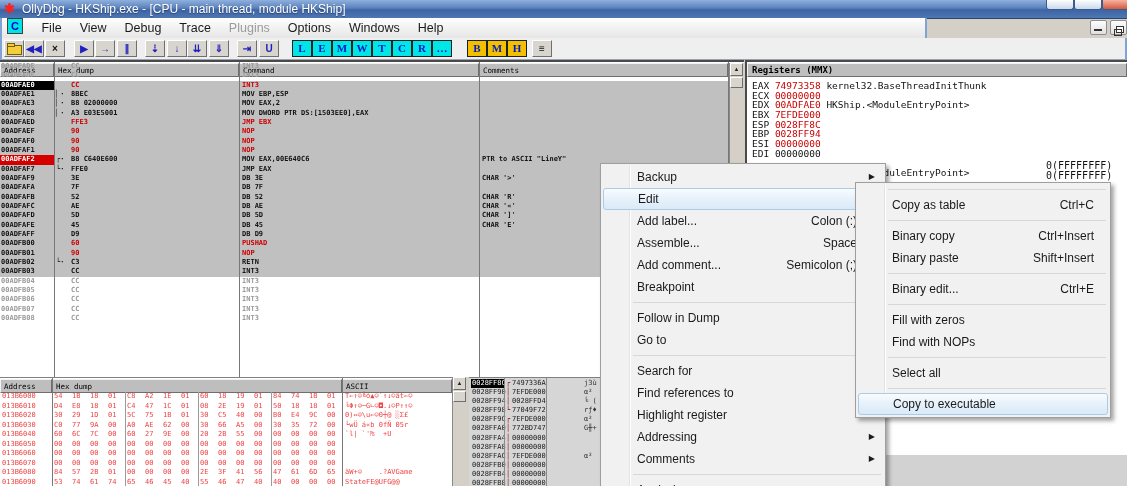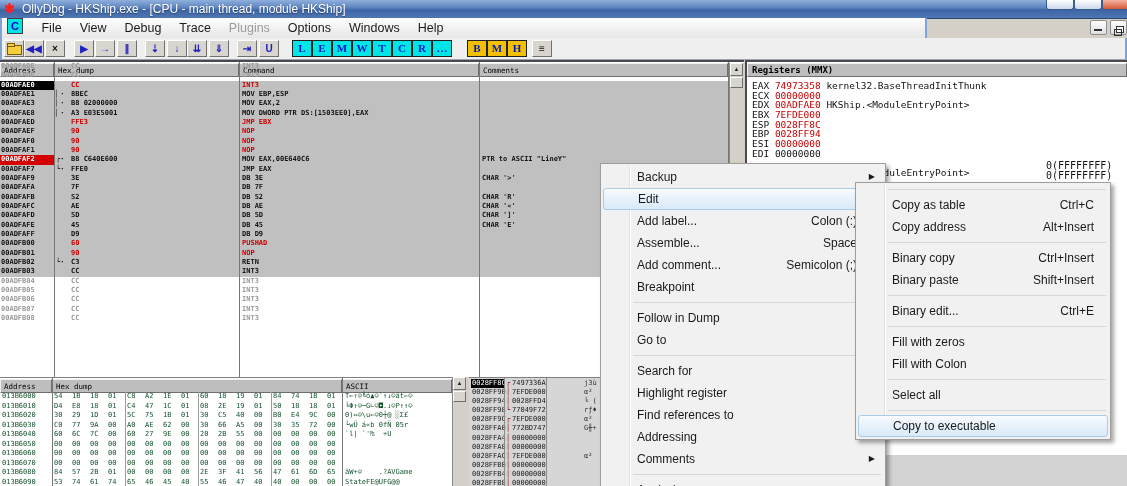--- a/index.html
+++ b/index.html
@@ -74,21 +74,21 @@
   .r-row{height:9.7px;line-height:9.7px;}
   .r-row.gap{margin-top:9.7px;}
   .r-name{color:#111;}
   .r-val.red{color:#CC0000;} .r-val.black{color:#111;}
   .r-val.chip{background:#C0C0C0;}
   .r-desc{color:#111;text-align:right;}
   .r-frag{position:absolute;font-size:10px;color:#111;white-space:pre;}
   
   .dump{position:absolute;left:0;top:377px;width:452px;height:109px;background:#fff;border-top:1px solid #808080;box-sizing:border-box;}
   .du-header{position:absolute;left:0;top:1px;width:452px;height:13px;font-size:7.5px;}
-  .du-rows{position:absolute;left:0;top:14px;width:472px;color:#14532d;}
+  .du-rows{position:absolute;left:0;top:14px;width:472px;color:#ef4444;}
   .du-row{position:relative;height:9.55px;font-size:7px;line-height:9.55px;white-space:pre;}
   .du-addr{position:absolute;left:2px;width:50px;}
   .du-hex{position:absolute;left:54px;width:288px;}
   .db{display:inline-block;width:18px;}
   .db.g{width:17px;border-right:1px solid #9A9A9A;margin-right:1px;}
   .du-ascii{position:absolute;left:345px;width:106px;}
   .du-scroll{position:absolute;left:452px;top:377px;width:16px;height:109px;background:#D4D0C8;border-left:1px solid #888;box-sizing:border-box;}
   
   .stack{position:absolute;left:469px;top:377px;width:276px;height:109px;background:#D6D6D6;border-top:1px solid #808080;box-sizing:border-box;}
   .st-rows{position:absolute;left:0;top:1px;width:276px;}
@@ -303,25 +303,25 @@
       <div class="menu-item">
         <span class="lbl">Go to</span>
         <span class="arr">▶</span>
       </div>
       <div class="menu-sep"></div>
       <div class="menu-item">
         <span class="lbl">Search for</span>
         <span class="arr">▶</span>
       </div>
       <div class="menu-item">
+        <span class="lbl">Find references to</span>
+        <span class="arr">▶</span>
+      </div>
+      <div class="menu-item">
         <span class="lbl">Highlight register</span>
-        <span class="arr">▶</span>
-      </div>
-      <div class="menu-item">
-        <span class="lbl">Find references to</span>
         <span class="arr">▶</span>
       </div>
       <div class="menu-item">
         <span class="lbl">Addressing</span>
         <span class="arr">▶</span>
       </div>
       <div class="menu-item">
         <span class="lbl">Comments</span>
         <span class="arr">▶</span>
       </div>
@@ -332,44 +332,40 @@
       </div>
     </div>
 
   <div class="menu menu2" id="menu2">
     <div class="gutterline"></div>
       <div class="menu-sep"></div>
       <div class="menu-item">
         <span class="lbl">Copy as table</span>
         <span class="sc">Ctrl+C</span>
       </div>
-      <div class="menu-item">
-        <span class="lbl">Copy address</span>
-        <span class="sc">Alt+Insert</span>
-      </div>
       <div class="menu-sep"></div>
       <div class="menu-item">
         <span class="lbl">Binary copy</span>
         <span class="sc">Ctrl+Insert</span>
       </div>
       <div class="menu-item">
         <span class="lbl">Binary paste</span>
         <span class="sc">Shift+Insert</span>
       </div>
       <div class="menu-sep"></div>
       <div class="menu-item">
         <span class="lbl">Binary edit...</span>
         <span class="sc">Ctrl+E</span>
       </div>
       <div class="menu-sep"></div>
       <div class="menu-item">
         <span class="lbl">Fill with zeros</span>
       </div>
       <div class="menu-item">
-        <span class="lbl">Fill with Colon</span>
+        <span class="lbl">Find with NOPs</span>
       </div>
       <div class="menu-sep"></div>
       <div class="menu-item">
         <span class="lbl">Select all</span>
       </div>
       <div class="menu-sep"></div>
       <div class="menu-item hl">
         <span class="lbl">Copy to executable</span>
       </div>
     </div>

